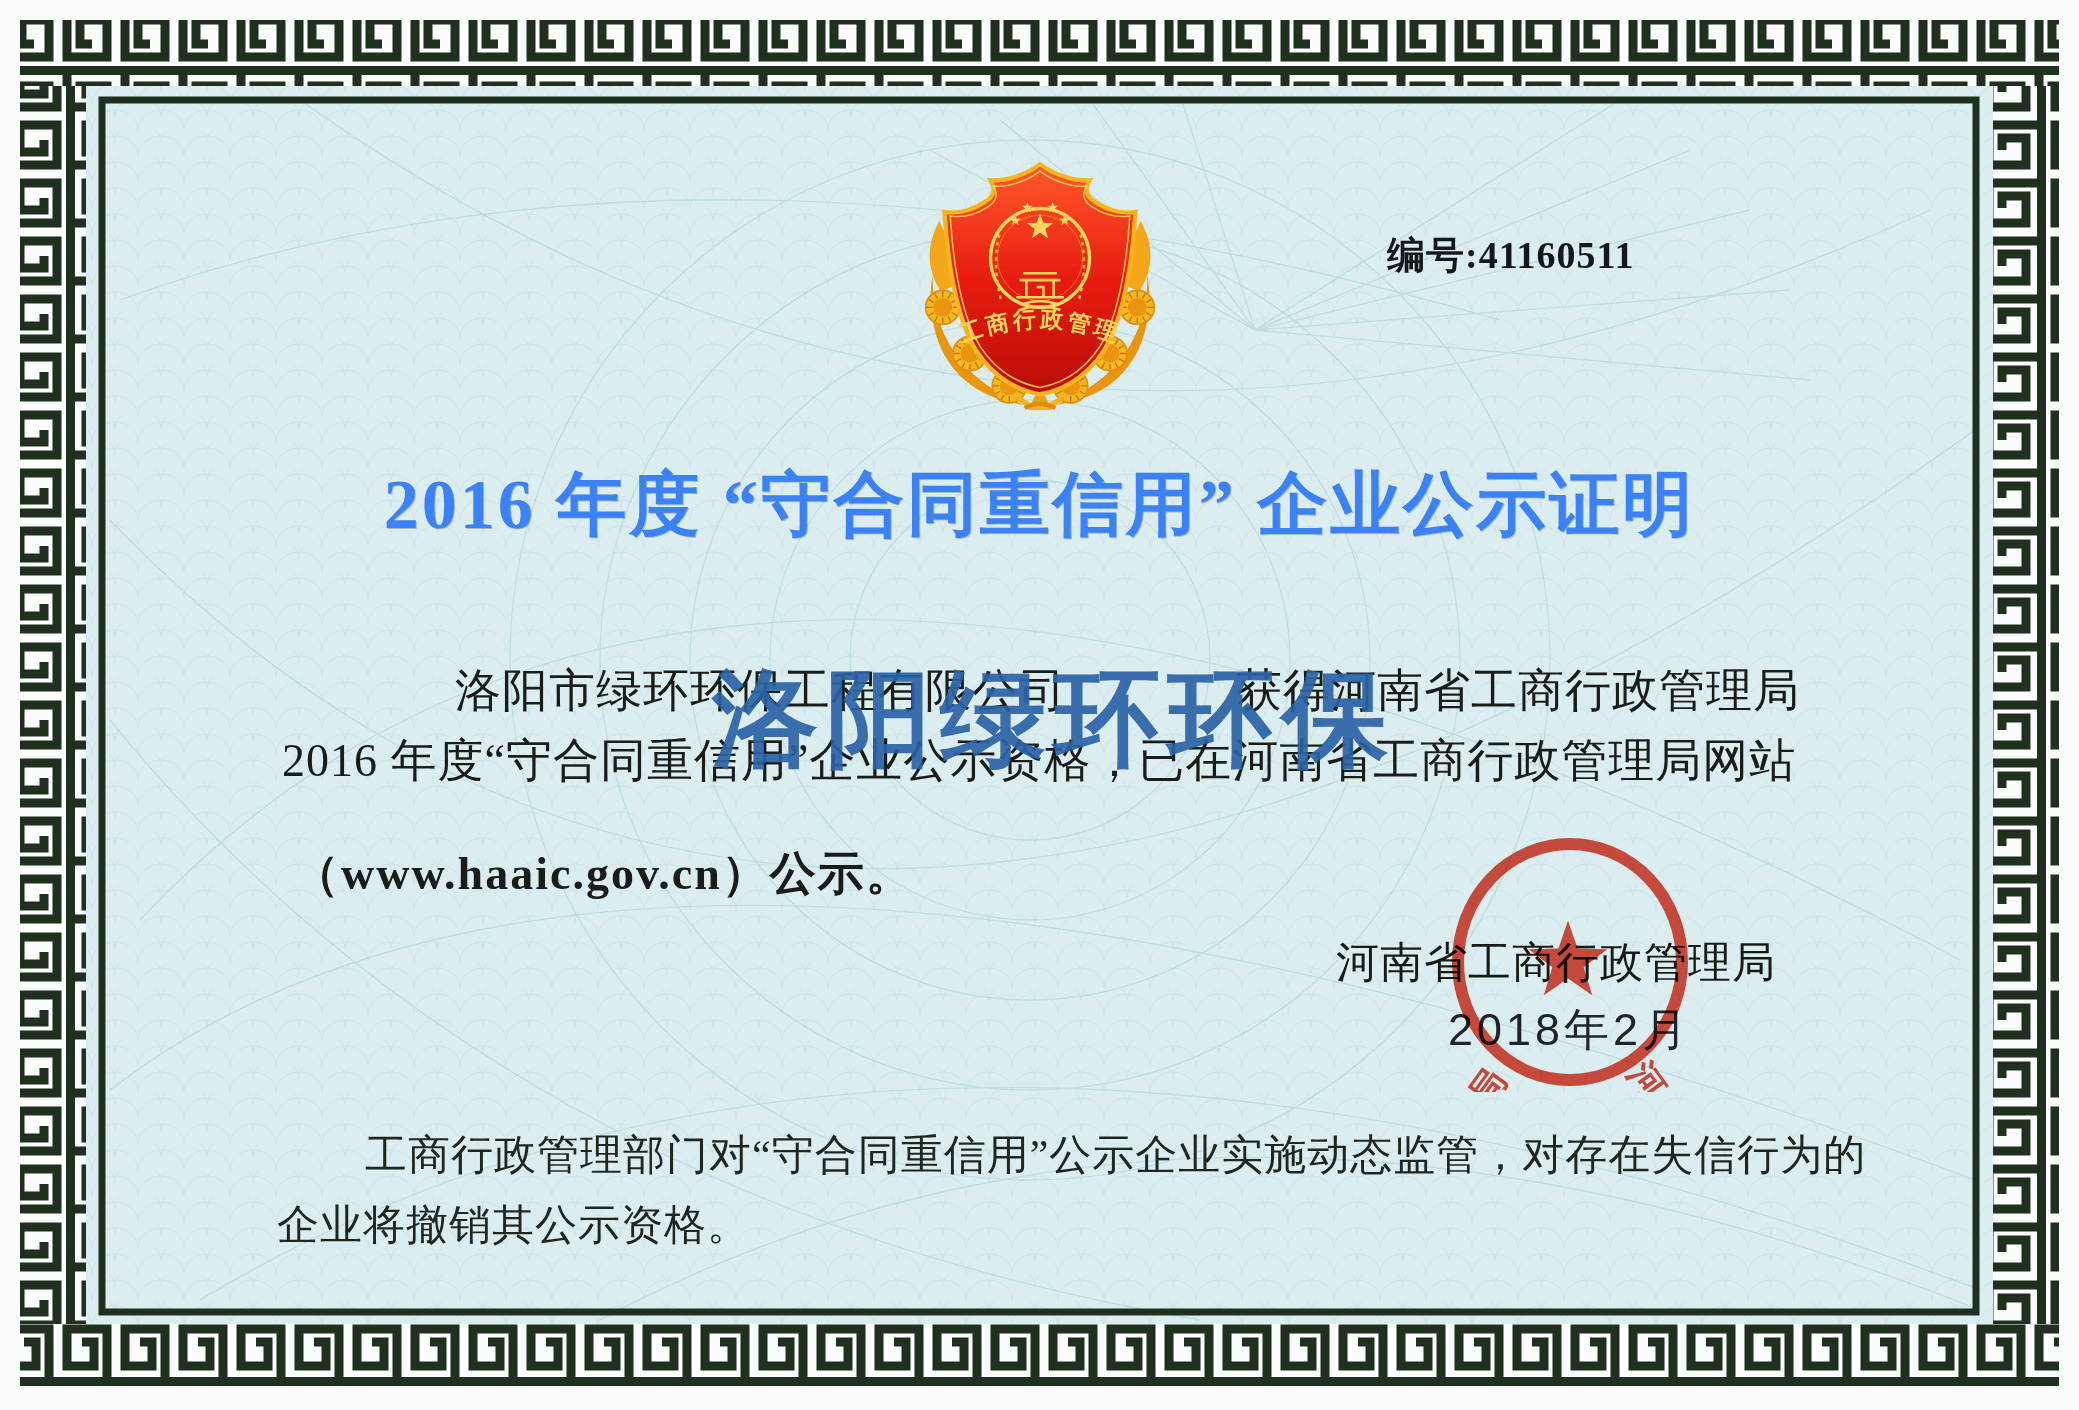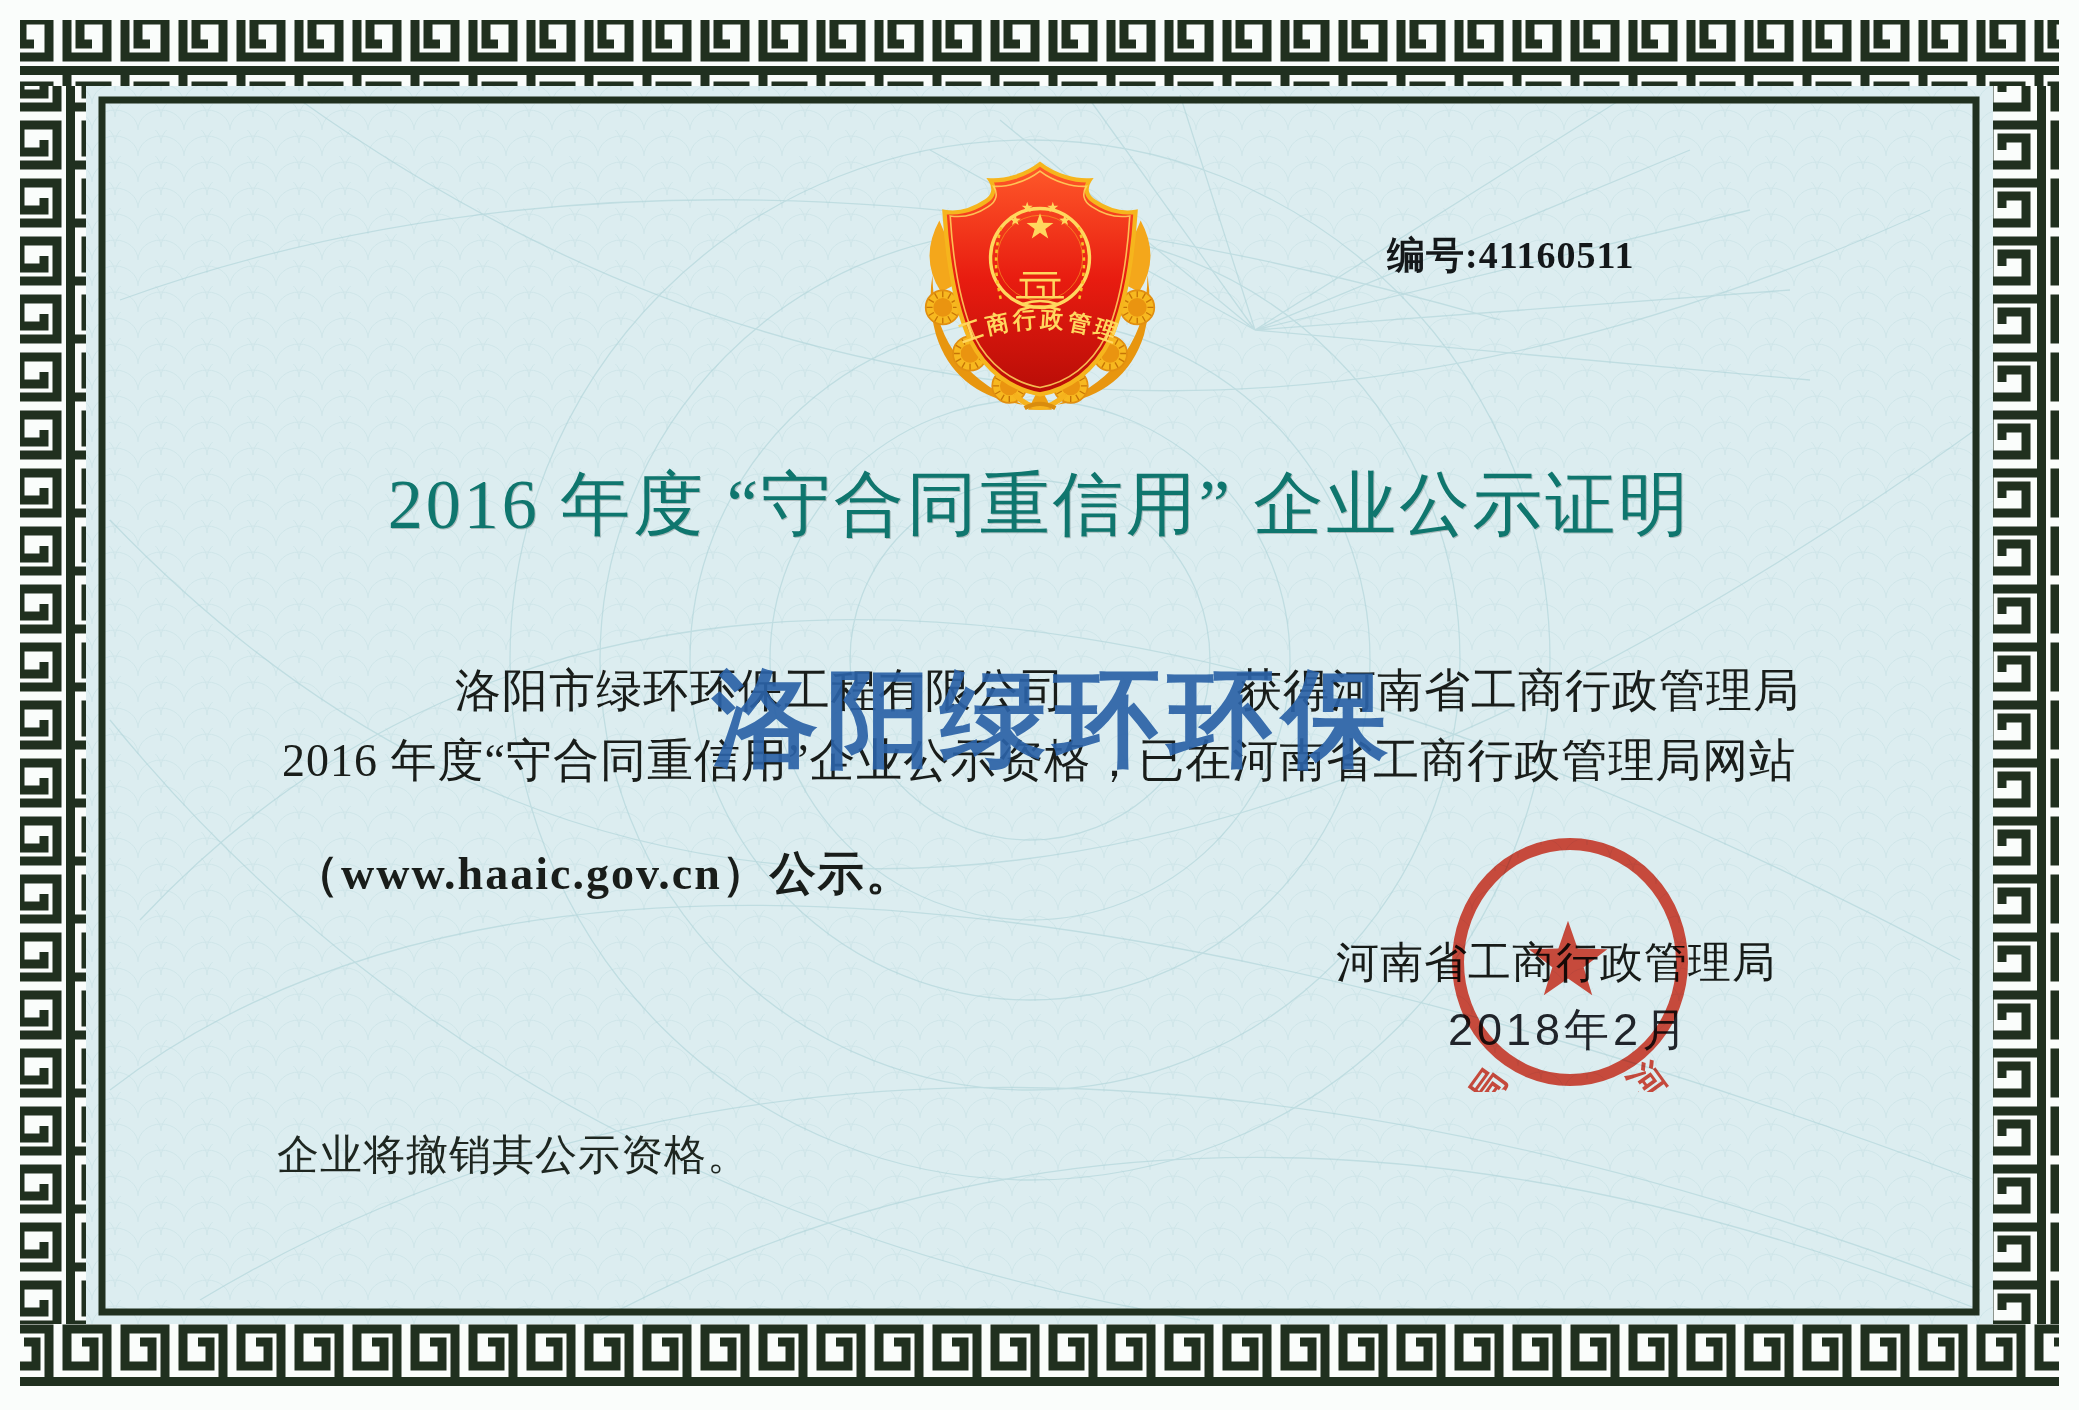--- a/index.html
+++ b/index.html
@@ -1,20 +1,20 @@
 <!DOCTYPE html>
 <html><head>
 <meta charset="utf-8">
 <style>
   html,body{margin:0;padding:0;width:2079px;height:1410px;overflow:hidden;background:#fafdfb;}
   .page{position:relative;width:2079px;height:1410px;background:#fafdfb;font-family:"Liberation Serif","DejaVu Serif",serif;color:#1b1f1c;}
   .abs{position:absolute;}
   svg{display:block;}
   .serial{left:1387px;top:230px;font-size:38px;font-weight:700;letter-spacing:1px;color:#14181a;}
-  .title{left:0;top:458px;width:2079px;text-align:center;font-size:70px;font-weight:400;letter-spacing:3px;color:#0f766e;text-shadow:1px 1px 0 rgba(20,40,30,.25);}
+  .title{left:0;top:458px;width:2079px;text-align:center;font-size:70px;font-weight:700;letter-spacing:3px;color:#3b82f6;text-shadow:1px 1px 0 rgba(20,40,30,.25);}
   .bodyline{font-size:46px;letter-spacing:1px;color:#191d1a;white-space:nowrap;}
   .l1{left:455px;top:660px;}
   .l1 .gap{display:inline-block;width:170px;}
   .l2{left:270px;top:730px;margin-left:12px;}
   .l3{left:270px;top:843px;letter-spacing:2px;font-weight:700;margin-left:23px;}
   .sig{left:1336px;top:934px;font-size:43px;letter-spacing:1px;color:#171b18;white-space:nowrap;}
   .date{left:1448px;top:1000px;font-size:45px;color:#20242a;font-family:"Liberation Sans","DejaVu Sans",sans-serif;letter-spacing:4px;white-space:nowrap;}
   .watermark{left:712px;top:648px;font-size:106px;font-weight:700;letter-spacing:8px;color:rgba(42,98,166,0.92);white-space:nowrap;}
   .footer{left:277px;top:1120px;width:1620px;font-size:42px;line-height:70px;letter-spacing:1px;color:#1e2620;}
   .footer .fl{white-space:nowrap;}
@@ -171,16 +171,17 @@
       <path id="star5b" d="M0,-15 3.5,-4.9 14.3,-4.6 5.7,1.9 8.8,12.1 0,6 -8.8,12.1 -5.7,1.9 -14.3,-4.6 -3.5,-4.9 Z"></path>
     </defs>
     <ellipse cx="125" cy="130" rx="112" ry="118" fill="none" stroke="#e1301f" stroke-width="12" opacity="0.95"></ellipse>
     <use href="#star5b" transform="translate(123,130) scale(2.75)" fill="#e1301f" opacity="0.95"></use>
     <text font-size="36" font-weight="700" letter-spacing="9" fill="#e1301f" opacity="0.95" font-family="Liberation Serif, DejaVu Serif, serif">
       <textPath href="#sealArc" startOffset="50%" text-anchor="middle">河南省工商行政管理局</textPath>
     </text>
   </svg>
 
   <div class="abs footer">
+    <div class="fl indent">工商行政管理部门对“守合同重信用”公示企业实施动态监管，对存在失信行为的</div>
     <div class="fl">企业将撤销其公示资格。</div>
   </div>
 
 </div>
 
 </body></html>

